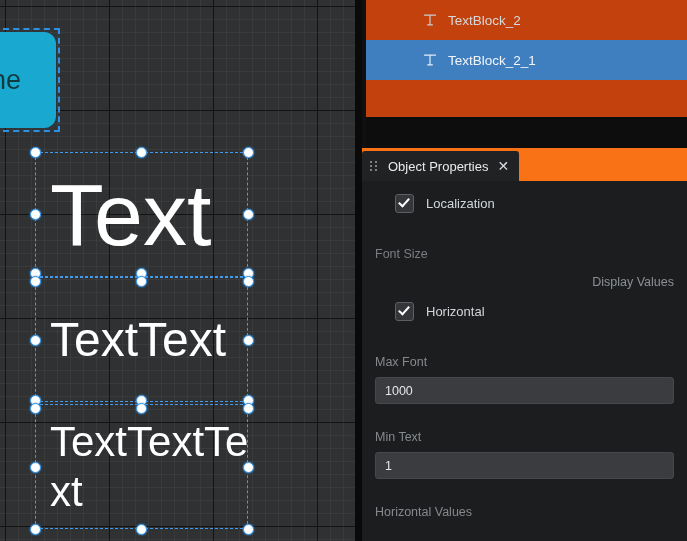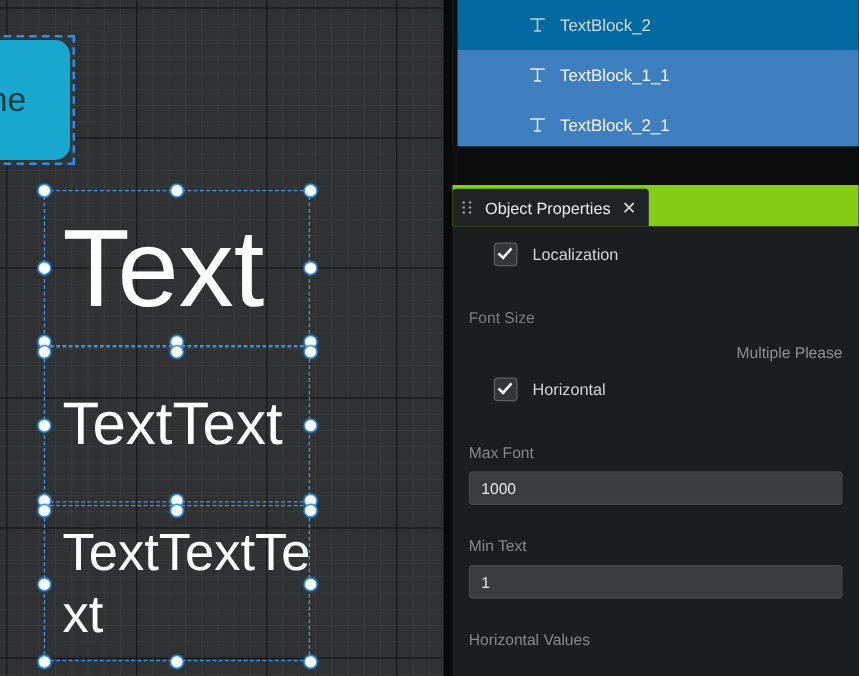--- a/index.html
+++ b/index.html
@@ -117,21 +117,21 @@
     border-radius: 50%;
     box-shadow: 0 0 2px rgba(62,155,240,0.9);
   }
 
   
   #tree-panel {
     position: absolute;
     left: 362px; top: 0;
     width: 325px;
     height: 117px;
-    background: #0369a1;
+    background: #c2410c;
     overflow: hidden;
   }
   .tree-row {
     position: relative;
     display: flex;
     align-items: center;
     height: 40px;
     padding-left: 58px;
     color: #d6d9dc;
     font-size: 13.5px;
@@ -170,21 +170,21 @@
   #props-panel {
     position: absolute;
     left: 362px; top: 148px;
     width: 325px;
     height: 393px;
     background: #1c1d1f;
   }
   #props-tabbar {
     position: relative;
     height: 33px;
-    background: #84cc16;
+    background: #f97316;
   }
   #props-tab {
     position: absolute;
     left: 0; top: 3px;
     height: 30px;
     display: flex;
     align-items: center;
     padding: 0 10px 0 8px;
     background: #212224;
     color: #e8eaec;
@@ -352,26 +352,20 @@
 
   <div id="tree-panel">
 
     <div class="tree-row">
       <svg class="ticon" viewBox="0 0 16 16">
         <path d="M2.5 3.2 H13.5 M8 3.2 V12.8 M5.6 12.8 H10.4" stroke="#c9cdd2" stroke-width="1.2" fill="none" stroke-linecap="round"></path>
       </svg>
       <span class="tlabel">TextBlock_2</span>
     </div>
 
-    <div class="tree-row selected">
-      <svg class="ticon" viewBox="0 0 16 16">
-        <path d="M2.5 3.2 H13.5 M8 3.2 V12.8 M5.6 12.8 H10.4" stroke="#e4ecf5" stroke-width="1.2" fill="none" stroke-linecap="round"></path>
-      </svg>
-      <span class="tlabel">TextBlock_1_1</span>
-    </div>
 
     <div class="tree-row selected">
       <svg class="ticon" viewBox="0 0 16 16">
         <path d="M2.5 3.2 H13.5 M8 3.2 V12.8 M5.6 12.8 H10.4" stroke="#e4ecf5" stroke-width="1.2" fill="none" stroke-linecap="round"></path>
       </svg>
       <span class="tlabel">TextBlock_2_1</span>
     </div>
 
   </div>
   <div id="tree-strip-left"></div>
@@ -397,21 +391,21 @@
 
     <div id="props-body">
 
       <div class="prop-check">
         <span class="cbox checked"></span>
         <span class="prop-check-label">Localization</span>
       </div>
 
       <div class="prop-label dim">Font Size</div>
 
-      <div class="prop-rightvalue">Multiple Please</div>
+      <div class="prop-rightvalue">Display Values</div>
 
       <div class="prop-check">
         <span class="cbox checked"></span>
         <span class="prop-check-label">Horizontal</span>
       </div>
 
       <div class="prop-label">Max Font</div>
       <input class="prop-input" type="text" value="1000" style="">
 
       <div class="prop-label">Min Text</div>

